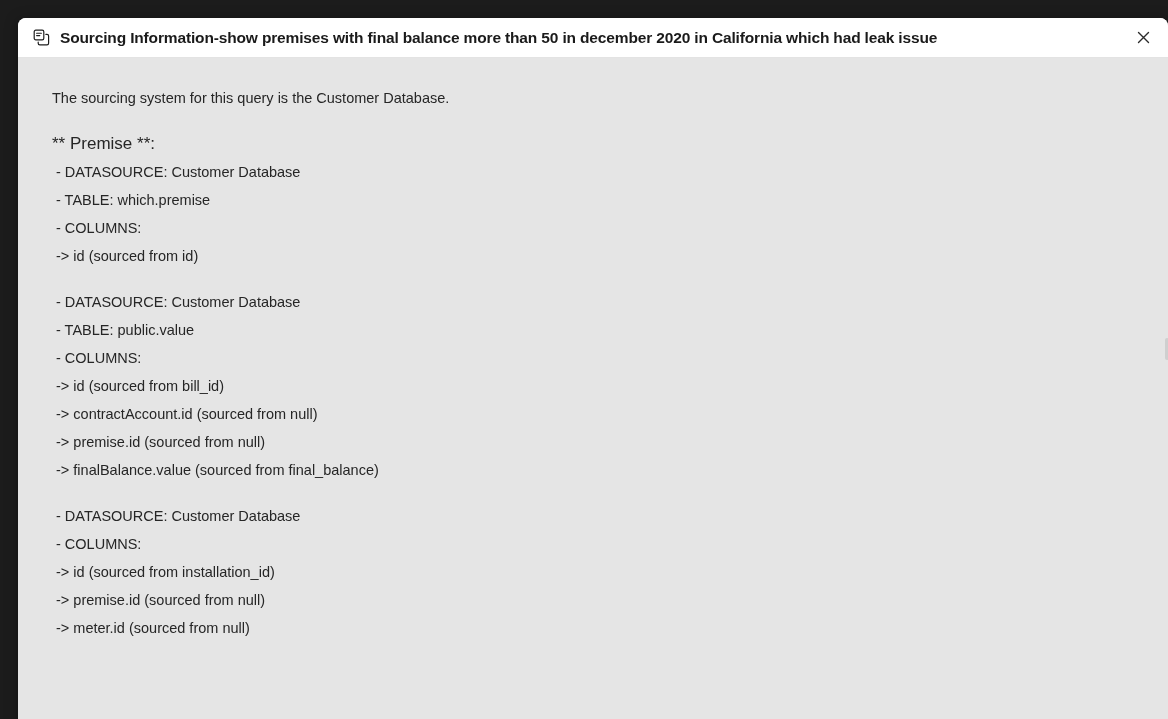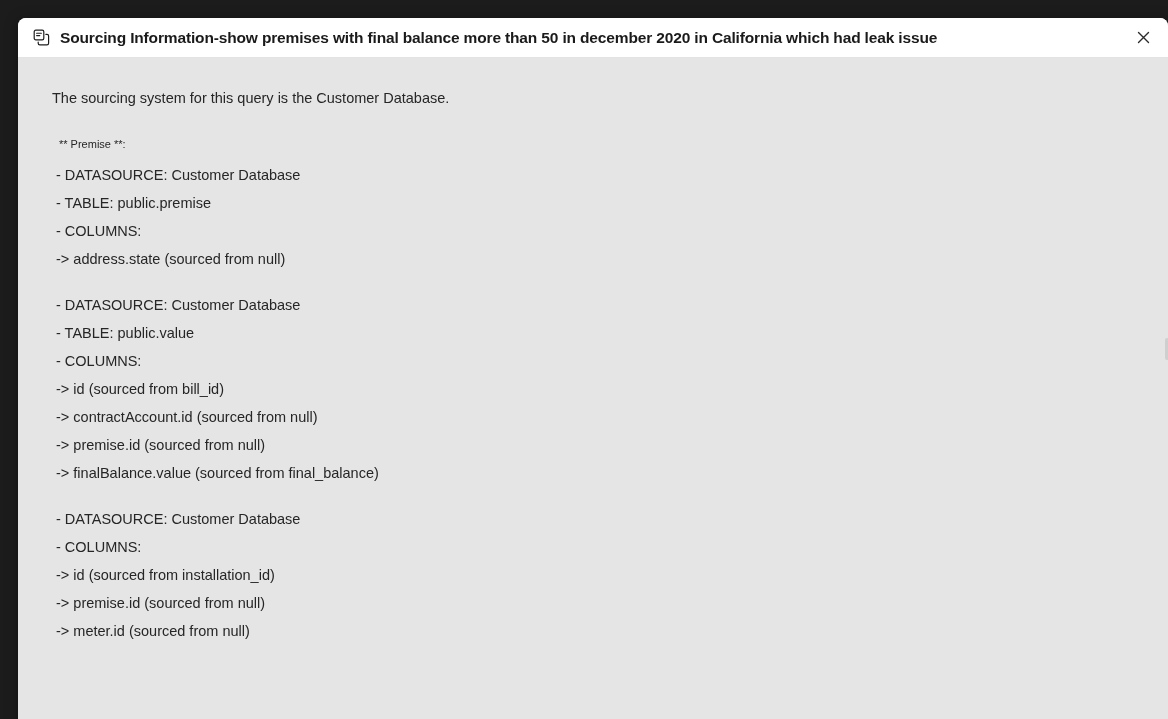--- a/index.html
+++ b/index.html
@@ -89,24 +89,24 @@
   .intro-line {
     font-size: 14.5px;
     color: #262626;
     line-height: 24px;
     margin: 0 0 22px 0;
   }
 
   .section { margin: 0 0 22px 0; }
 
   .section-title {
-    font-size: 11px;
+    font-size: 17px;
     color: #262626;
     line-height: 24px;
-    margin: 7px;
+    margin: 0;
   }
 
   .section-line {
     font-size: 14.5px;
     color: #262626;
     line-height: 24px;
     margin: 4px;
     white-space: pre;
   }
 
@@ -141,23 +141,23 @@
         </svg>
       </span>
     </div>
 
     <div class="modal-body">
       <p class="intro-line">The sourcing system for this query is the Customer Database.</p>
 
       <div class="section">
         <p class="section-title">** Premise **:</p>
         <p class="section-line">- DATASOURCE: Customer Database</p>
-        <p class="section-line">- TABLE: public.premise</p>
+        <p class="section-line">- TABLE: which.premise</p>
         <p class="section-line">- COLUMNS:</p>
-        <p class="section-line">-&gt; address.state (sourced from null)</p>
+        <p class="section-line">-&gt; id (sourced from id)</p>
       </div>
 
       <div class="section">
         <p class="section-line">- DATASOURCE: Customer Database</p>
         <p class="section-line">- TABLE: public.value</p>
         <p class="section-line">- COLUMNS:</p>
         <p class="section-line">-&gt; id (sourced from bill_id)</p>
         <p class="section-line">-&gt; contractAccount.id (sourced from null)</p>
         <p class="section-line">-&gt; premise.id (sourced from null)</p>
         <p class="section-line">-&gt; finalBalance.value (sourced from final_balance)</p>

